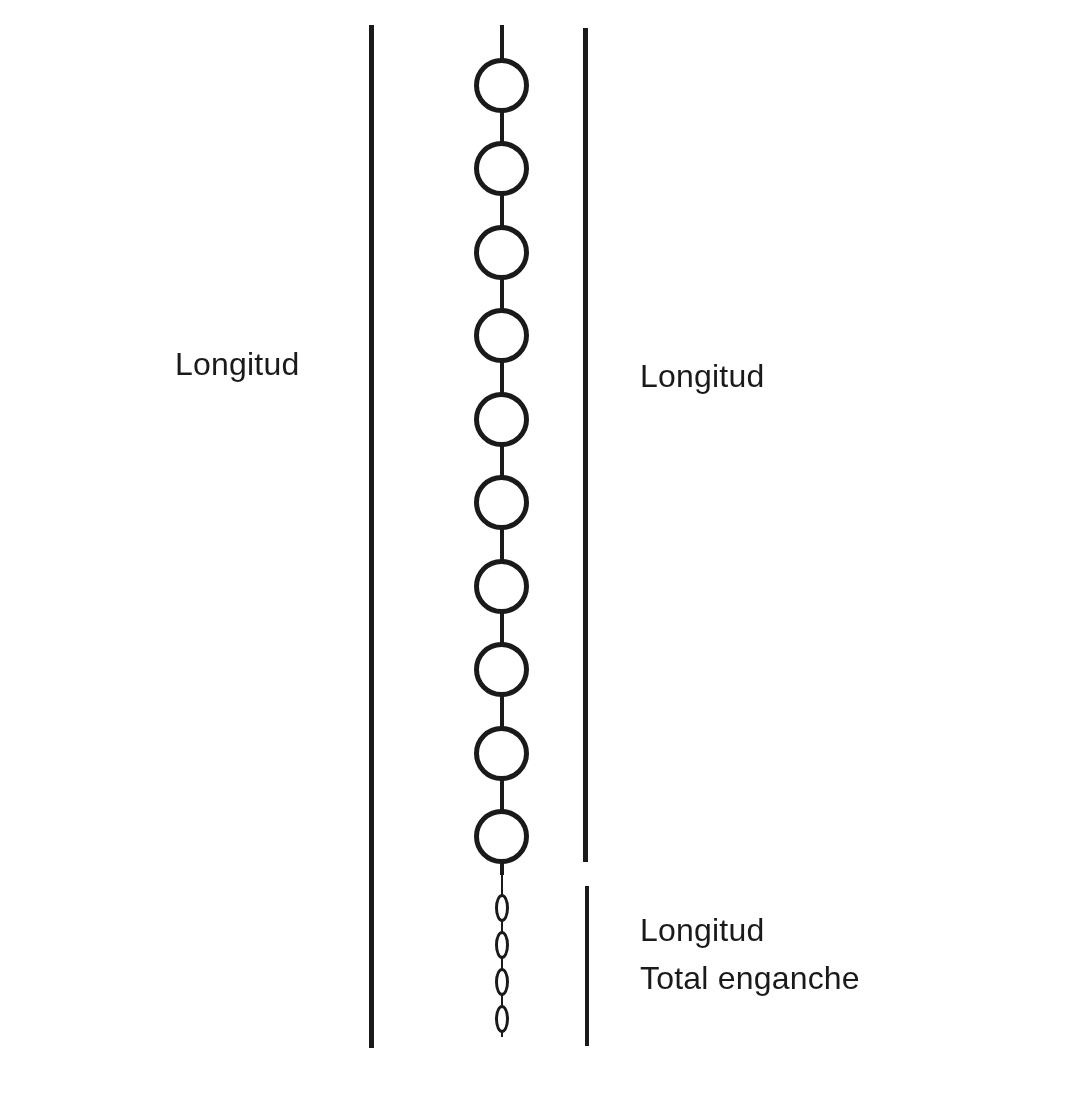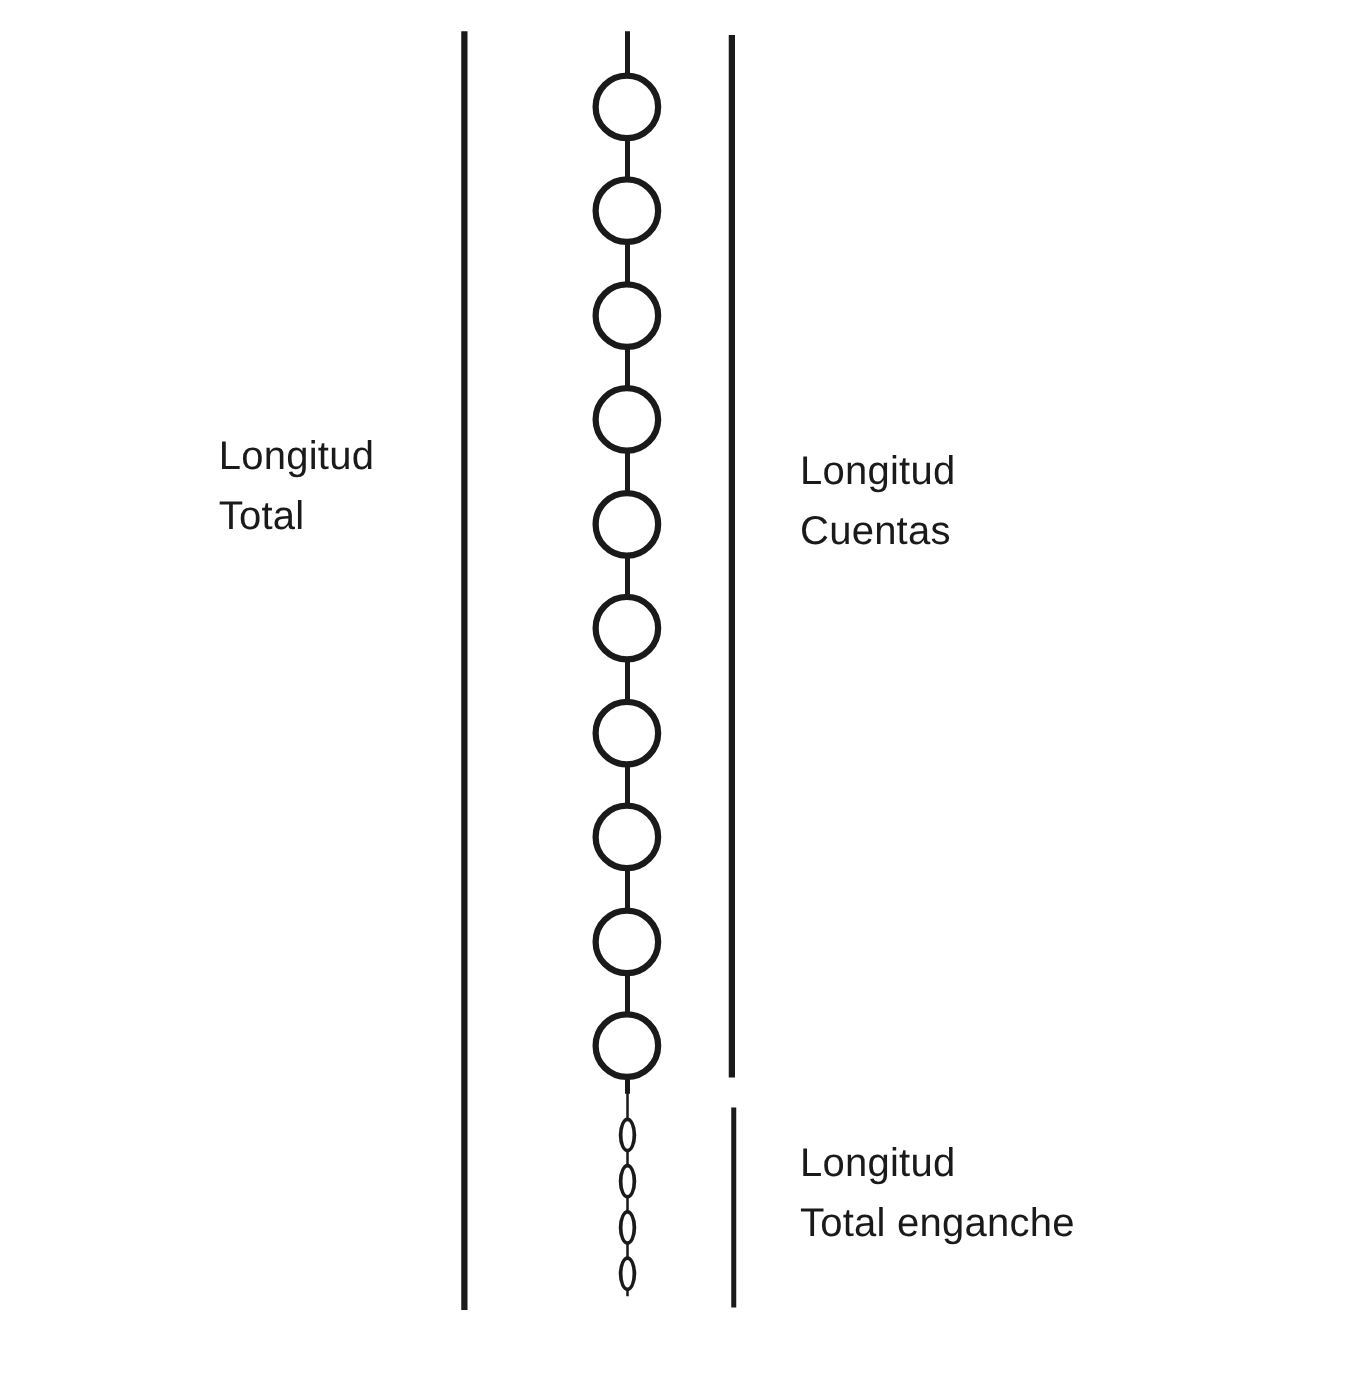--- a/index.html
+++ b/index.html
@@ -80,26 +80,24 @@
       <div class="chain-link" style="top: 894px;"></div>
       <div class="chain-link" style="top: 931px;"></div>
       <div class="chain-link" style="top: 968px;"></div>
       <div class="chain-link" style="top: 1005px;"></div>
     </div>
 
   <div class="vline line-cadena"></div>
 
   <div class="label label-total">
     <div>Longitud</div>
-    <div>Total</div>
   </div>
 
   <div class="label label-cuentas">
     <div>Longitud</div>
-    <div>Cuentas</div>
   </div>
 
   <div class="label label-cadena">
     <div>Longitud</div>
     <div>Total enganche</div>
   </div>
 
 </div>
 
 </body></html>

